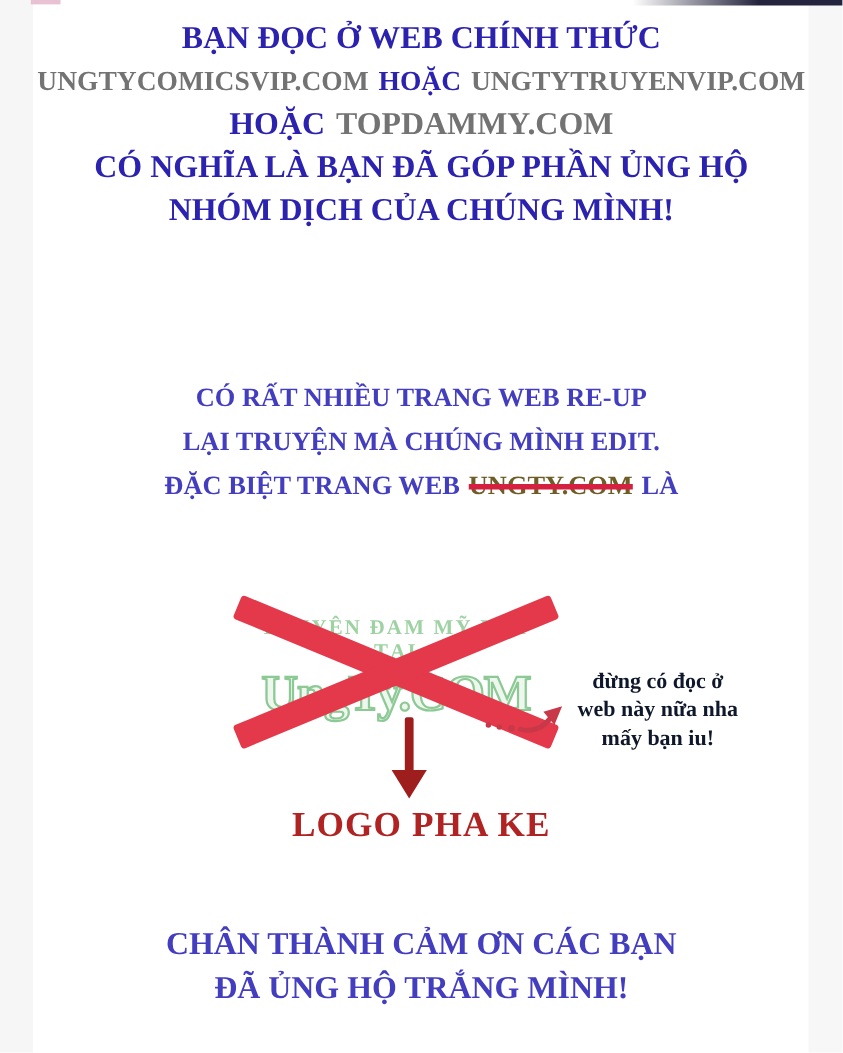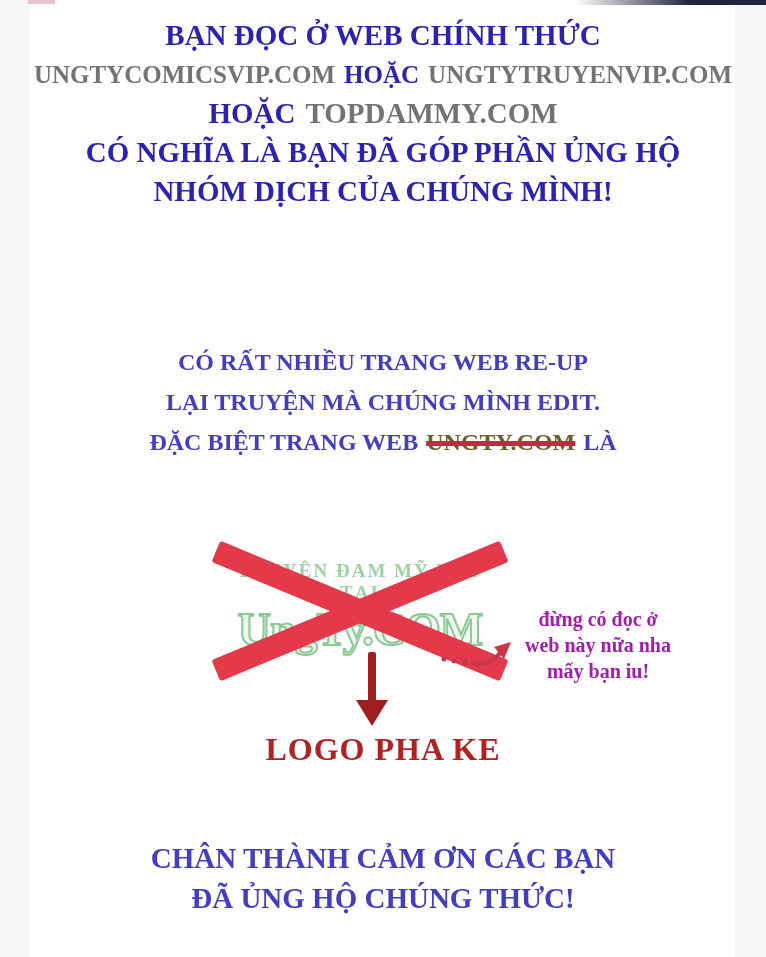--- a/index.html
+++ b/index.html
@@ -46,21 +46,21 @@
     position:absolute; left:50%; top:50%; width:312px; height:23px;
     background:#e4394a; border-radius:3px;
   }
   .xmark .b1 { transform:translate(-50%,-50%) rotate(22.5deg); }
   .xmark .b2 { transform:translate(-50%,-50%) rotate(-22.5deg); }
 
   .curve-arrow { position:absolute; left:438px; top:638px; }
 
   .handnote {
     position:absolute; left:512px; top:606px; width:172px; text-align:center;
-    font-size:20px; line-height:26px; color:#a21caf;
+    font-size:20px; line-height:26px; color:#0f172a;
   }
 
   .down-arrow-shaft { position:absolute; left:368px; top:652px; width:8px; height:50px;
                       background:#9e1d1d; border-radius:2px; }
   .down-arrow-head  { position:absolute; left:356px; top:700px; width:0; height:0;
                       border-left:16px solid transparent; border-right:16px solid transparent;
                       border-top:26px solid #9e1d1d; }
 
   .caption { top:731px; font-size:32px; letter-spacing:1px; color:#b12222; }
 
@@ -121,16 +121,16 @@
     <div>mấy bạn iu!</div>
   </div>
 
   <div class="down-arrow-shaft"></div>
   <div class="down-arrow-head"></div>
 
   <div class="block caption">LOGO PHA KE</div>
 
   <div class="block outro blue2">
     <div>CHÂN THÀNH CẢM ƠN CÁC BẠN</div>
-    <div>ĐÃ ỦNG HỘ CHÚNG THỨC!</div>
+    <div>ĐÃ ỦNG HỘ TRẮNG MÌNH!</div>
   </div>
 
 </div>
 
 </body></html>

